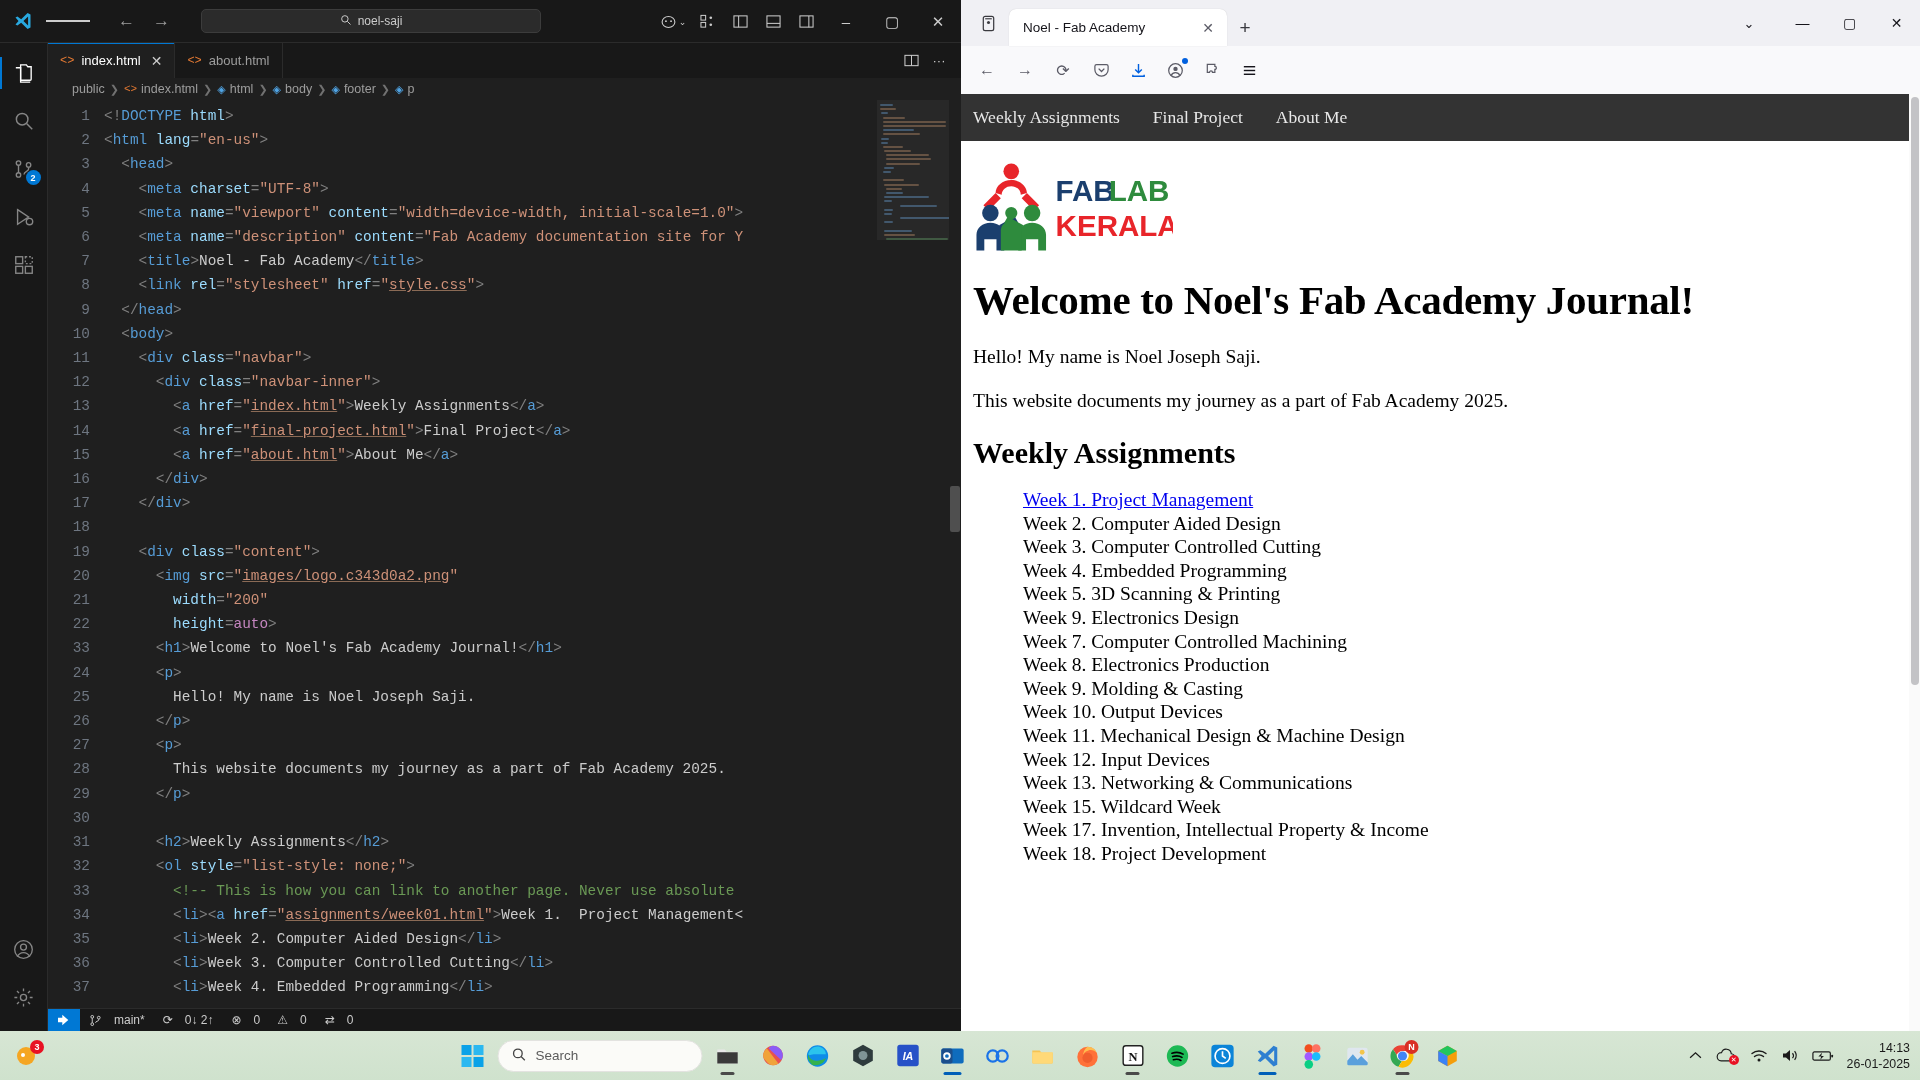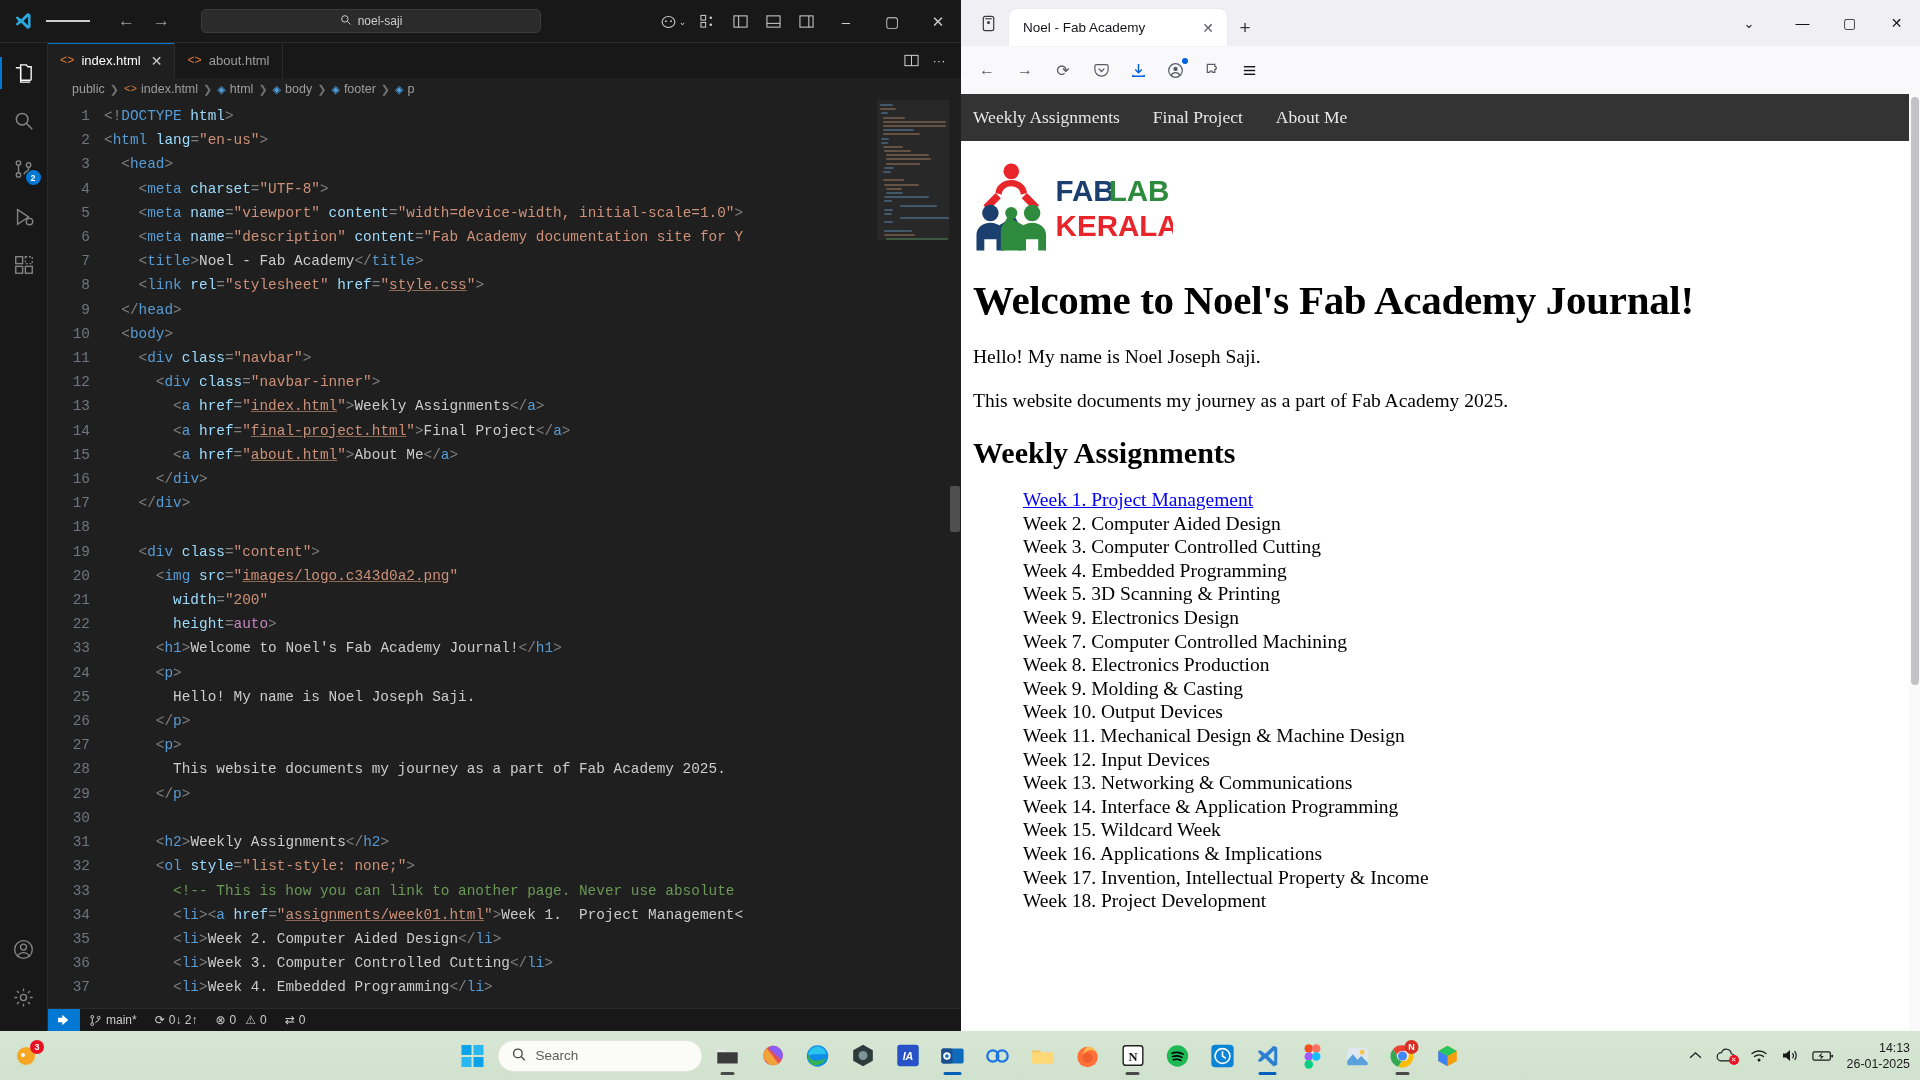--- a/index.html
+++ b/index.html
@@ -89,21 +89,21 @@
   .t-doc{color:#569cd6;} .t-docname{color:#9cdcfe;}
   .t-link{color:#ce9178; text-decoration: underline; text-decoration-color:#8a6a55;}
   .t-kw{color:#c586c0;}
 
   .statusbar {
     height: 23px; background:#181818; display:flex; align-items:center;
     font-size: 12px; color:#cccccc; border-top:1px solid #2b2b2b;
   }
   .sb-left { display:flex; align-items:center; }
   .sb-remote { background:#0078d4; color:#fff; height:23px; display:flex; align-items:center; padding:0 9px; font-size:12px;}
-  .sb-item { padding: 0 9px; display:flex; align-items:center; gap:4px; height:23px; }
+  .sb-item { padding: 0 9px; display:flex; align-items:center; gap:12px; height:23px; }
   .sb-right { margin-left:auto; display:flex; align-items:center; padding-right: 8px;}
 
   
   .firefox {
     position:absolute; left:961px; top:0; width:959px; height:1031px;
     background:#f9f9fb; display:flex; flex-direction:column;
   }
   .ff-tabbar { height:46px; background:#f0f0f4; display:flex; align-items:flex-end; padding-left:6px; position:relative; }
   .ff-listall { width:42px; height:46px; display:flex; align-items:center; justify-content:center; color:#3a3a3f; }
   .ff-tab {
@@ -579,23 +579,21 @@
             <li>Week 4. Embedded Programming</li>
             <li>Week 5. 3D Scanning &amp; Printing</li>
             <li>Week 9. Electronics Design</li>
             <li>Week 7. Computer Controlled Machining</li>
             <li>Week 8. Electronics Production</li>
             <li>Week 9. Molding &amp; Casting</li>
             <li>Week 10. Output Devices</li>
             <li>Week 11. Mechanical Design &amp; Machine Design</li>
             <li>Week 12. Input Devices</li>
             <li>Week 13. Networking &amp; Communications</li>
-            <li>Week 14. Interface &amp; Application Programming</li>
             <li>Week 15. Wildcard Week</li>
-            <li>Week 16. Applications &amp; Implications</li>
             <li>Week 17. Invention, Intellectual Property &amp; Income</li>
             <li>Week 18. Project Development</li>
           </ol>
       </div>
       <div class="ff-scroll">
         <div class="ff-scroll-thumb"></div>
       </div>
     </div>
   </div>
 

